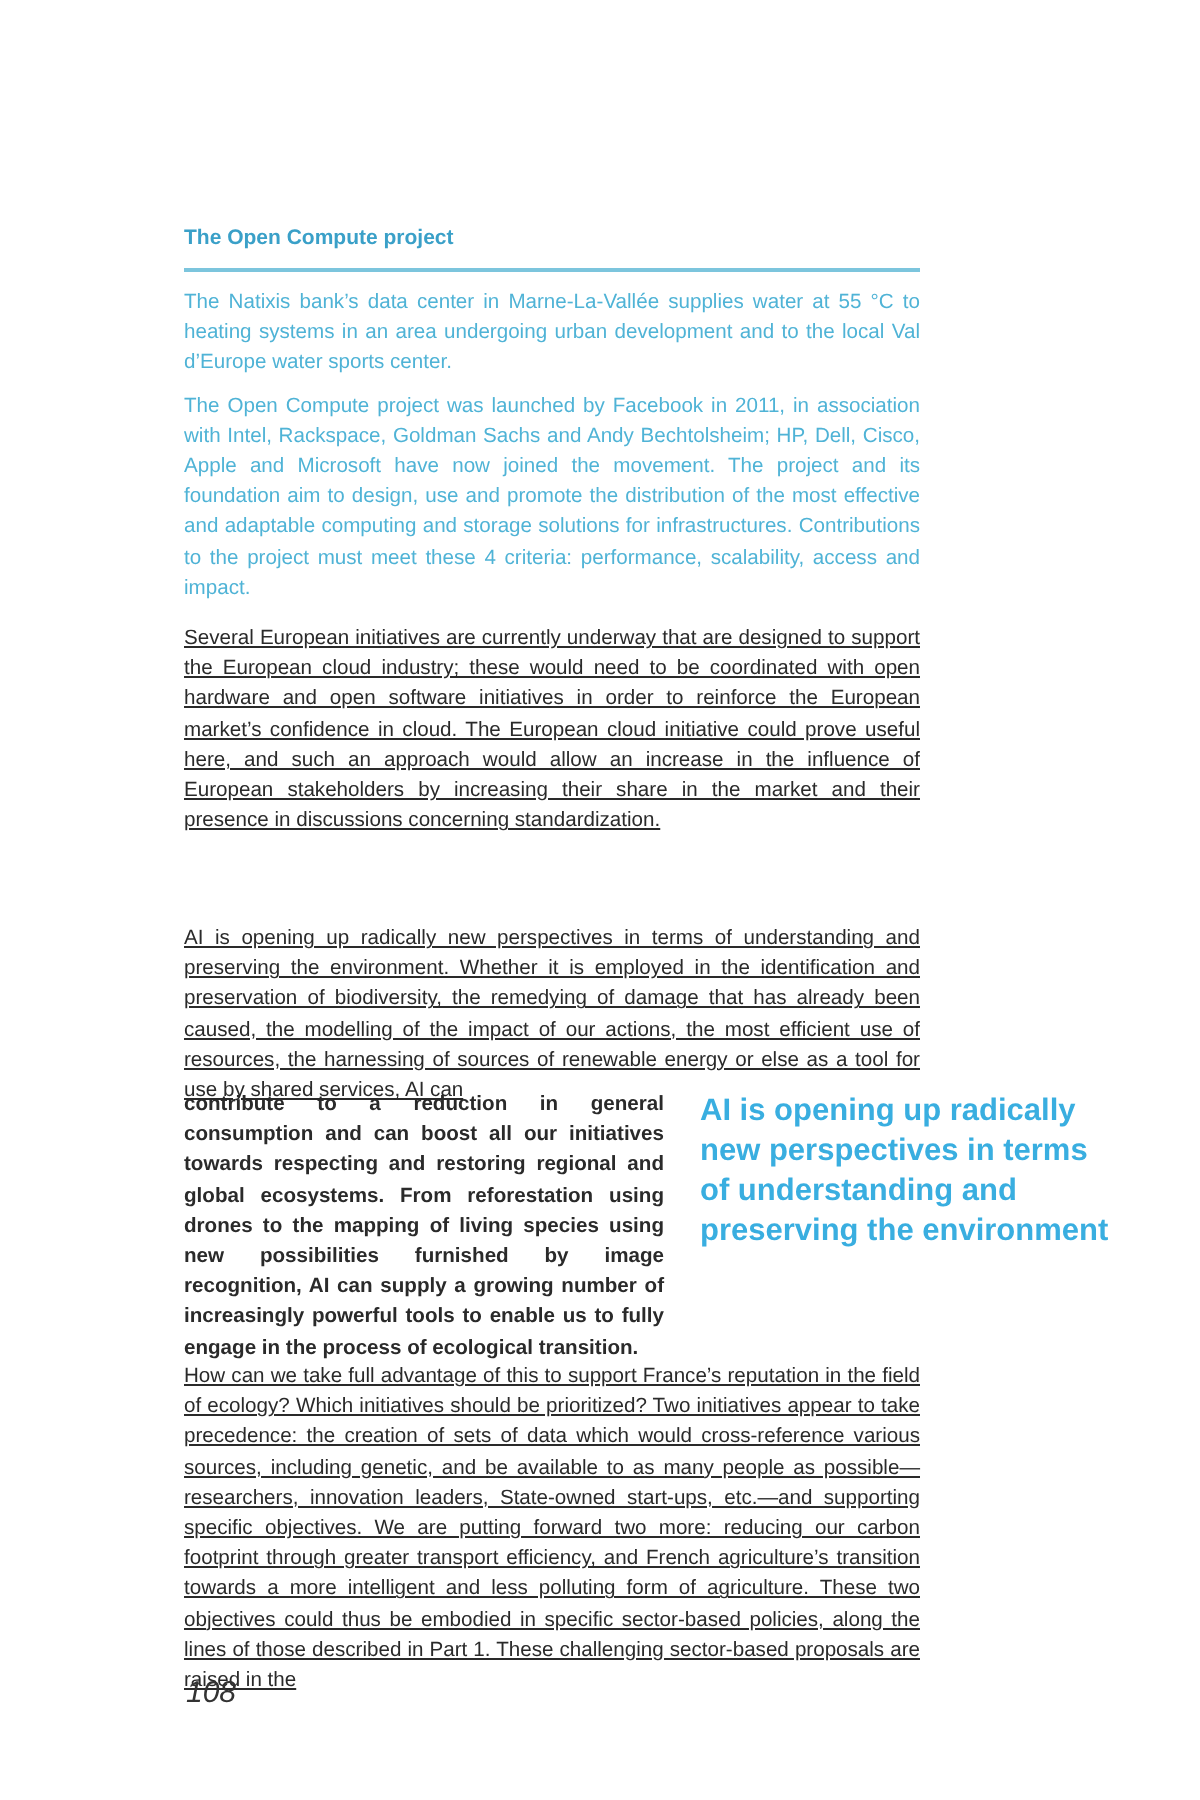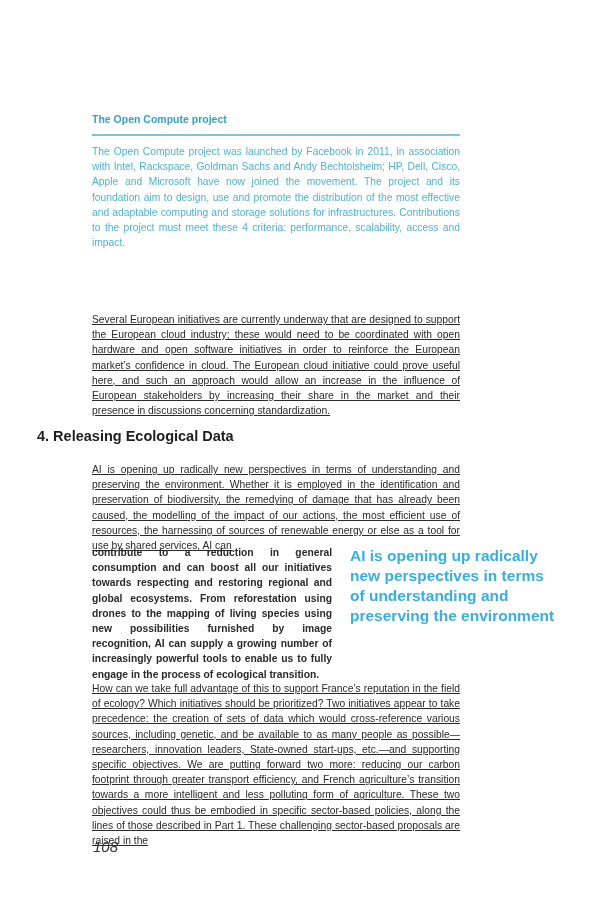--- a/index.html
+++ b/index.html
@@ -105,28 +105,28 @@
     }
   </style>
 </head>
 <body>
 
 <div class="page">
 
   <div class="sidebar">
     <h3 class="sidebar-title">The Open Compute project</h3>
     <div class="sidebar-rule"></div>
+    <p>The Natixis bank’s data center in Marne-La-Vallée supplies water at 55 °C to heating systems in an area undergoing urban development and to the local Val d’Europe water sports center.</p>
     <p>The Open Compute project was launched by Facebook in 2011, in association with Intel, Rackspace, Goldman Sachs and Andy Bechtolsheim; HP, Dell, Cisco, Apple and Microsoft have now joined the movement. The project and its foundation aim to design, use and promote the distribution of the most effective and adaptable computing and storage solutions for infrastructures. Contributions to the project must meet these 4 criteria: performance, scalability, access and impact.</p>
   </div>
 
   <div class="body-text p1">
     <p>Several European initiatives are currently underway that are designed to support the European cloud industry; these would need to be coordinated with open hardware and open software initiatives in order to reinforce the European market’s confidence in cloud. The European cloud initiative could prove useful here, and such an approach would allow an increase in the influence of European stakeholders by increasing their share in the market and their presence in discussions concerning standardization.</p>
   </div>
 
-  <h2 class="section-heading">4. Releasing Ecological Data</h2>
 
   <div class="body-text p2">
     <p>AI is opening up radically new perspectives in terms of understanding and preserving the environment. Whether it is employed in the identification and preservation of biodiversity, the remedying of damage that has already been caused, the modelling of the impact of our actions, the most efficient use of resources, the harnessing of sources of renewable energy or else as a tool for use by shared services, AI can</p>
   </div>
 
   <div class="p2-wrap">
     <p>contribute to a reduction in general consumption and can boost all our initiatives towards respecting and restoring regional and global ecosystems. From reforestation using drones to the mapping of living species using new possibilities furnished by image recognition, AI can supply a growing number of increasingly powerful tools to enable us to fully engage in the process of ecological transition.</p>
   </div>
 
   <p class="pullquote">AI is opening up radically new perspectives in terms of understanding and preserving the environment</p>

